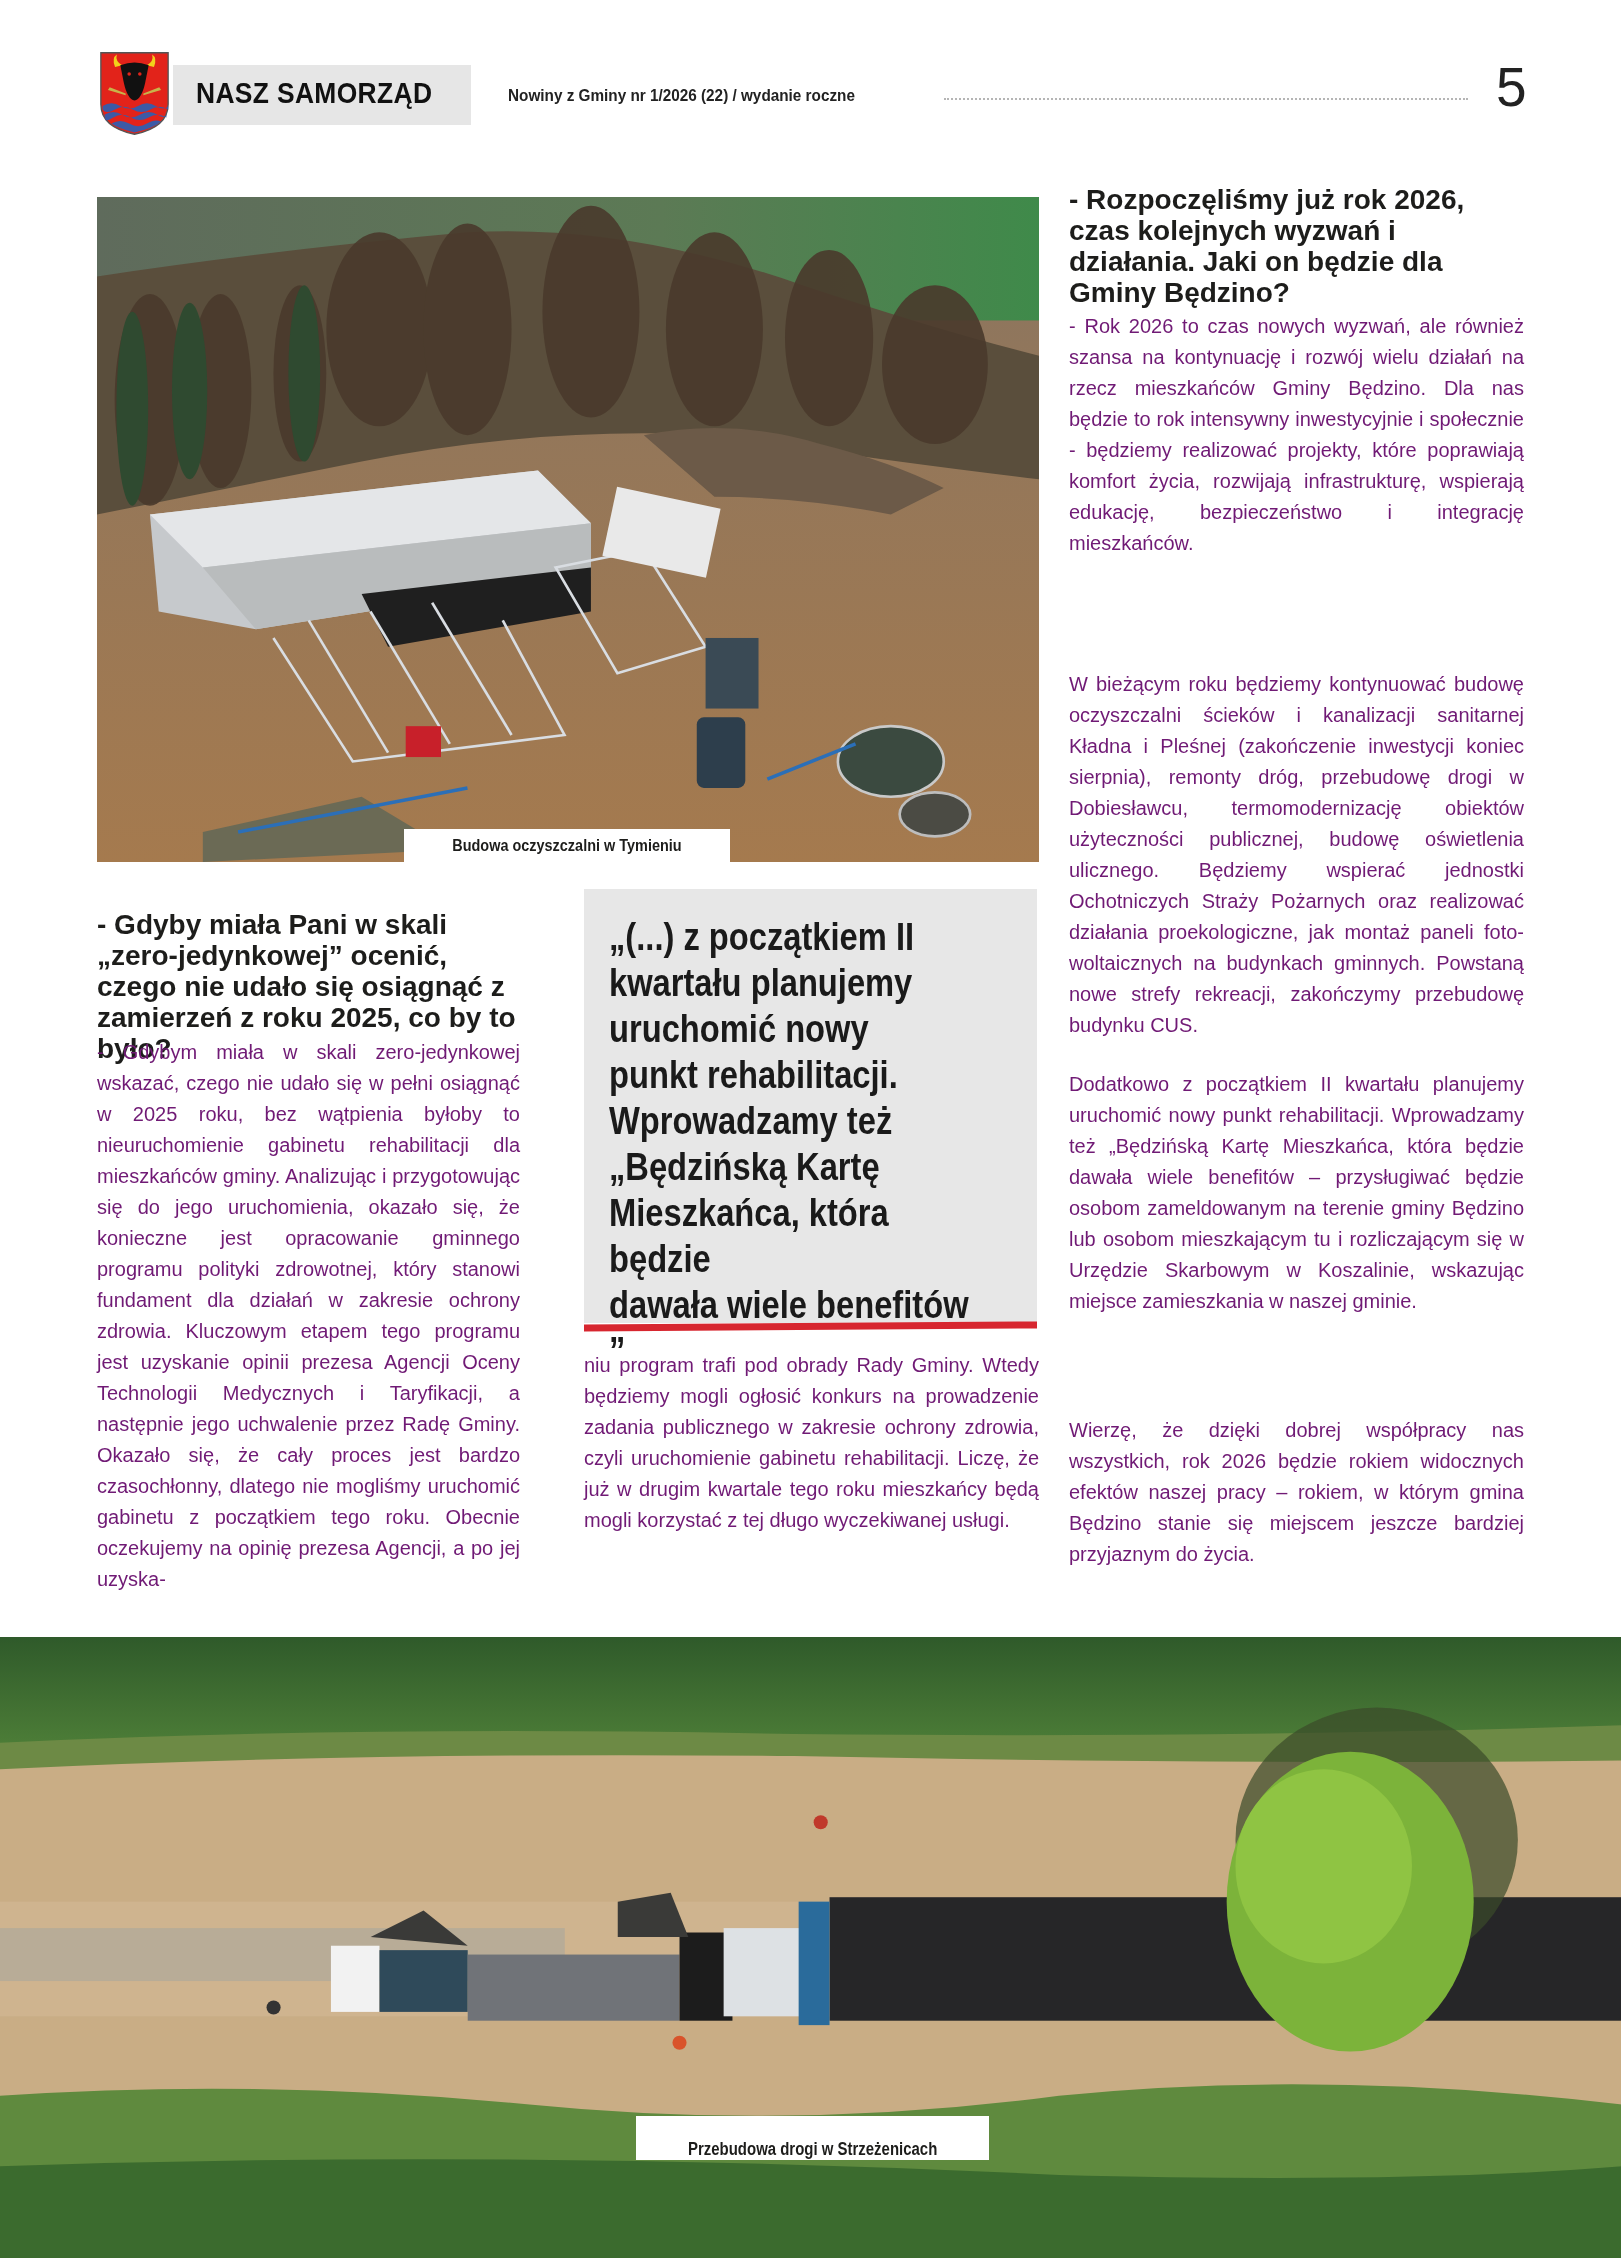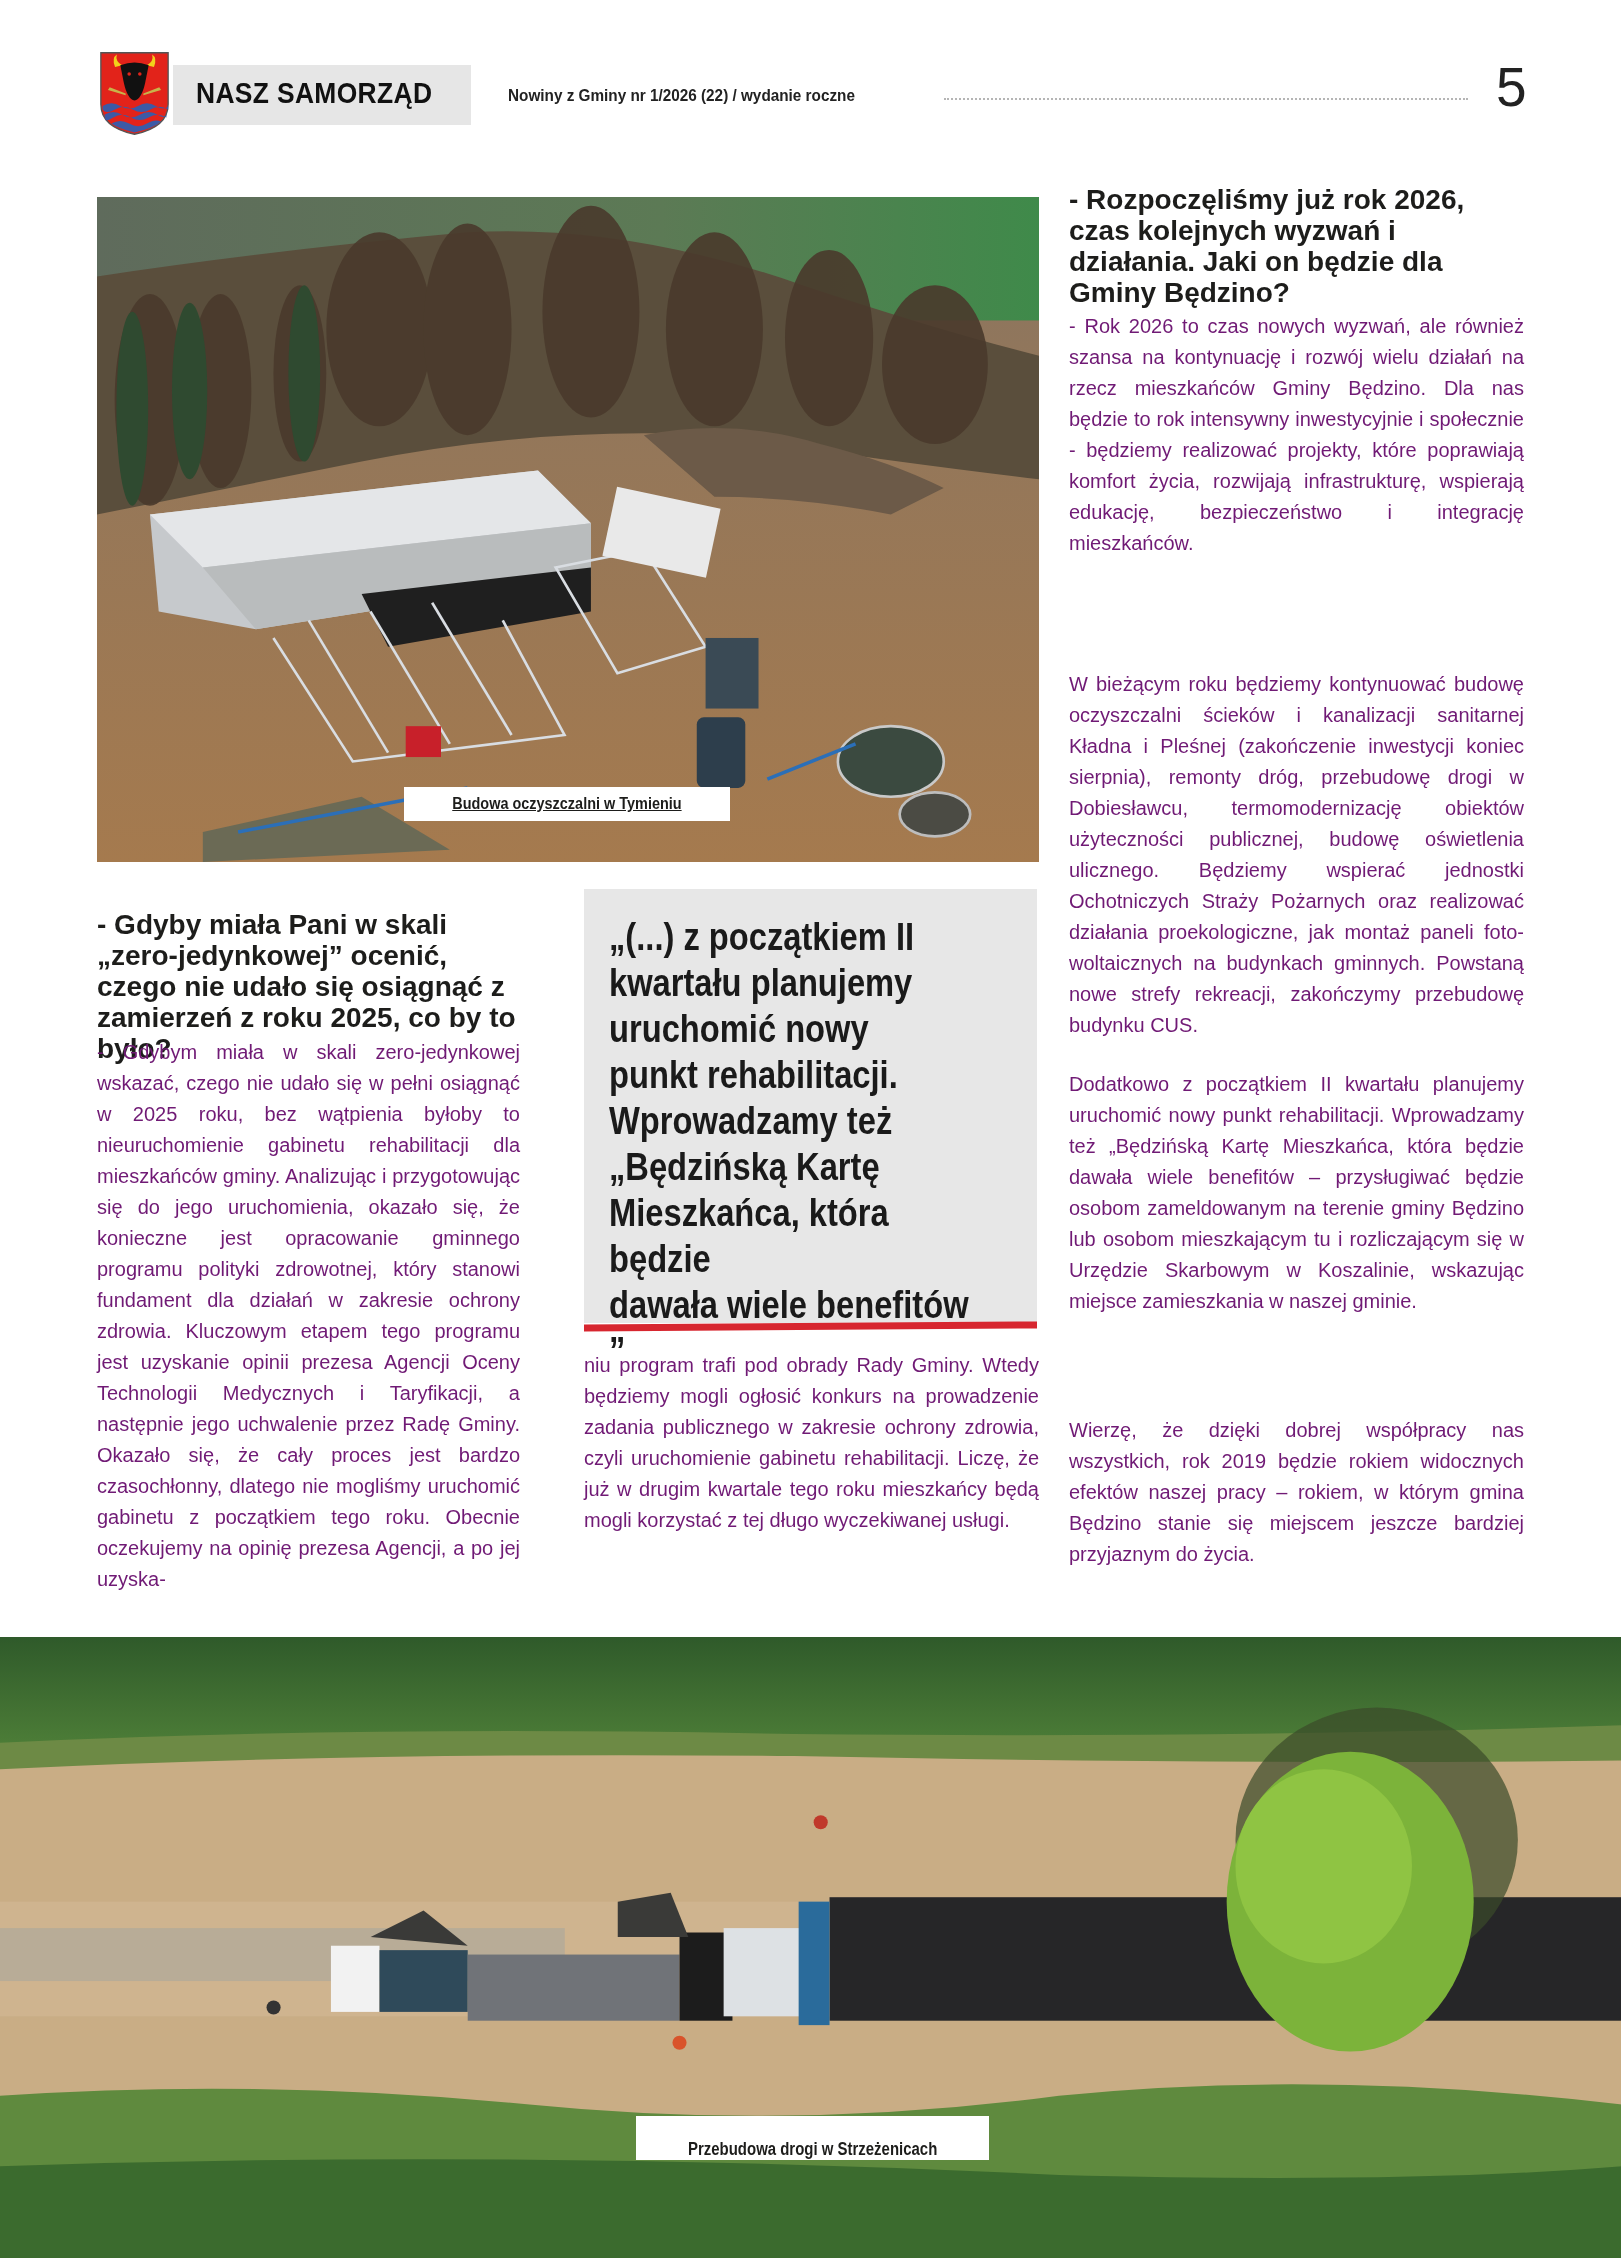--- a/index.html
+++ b/index.html
@@ -10,21 +10,21 @@
   #crest { left:99px; top:51px; width:71px; height:85px; }
   #section-box { left:173px; top:65px; width:298px; height:60px; background:#e6e6e6; }
   #section-title { left:196px; top:76px; font-family:"Liberation Sans", sans-serif; font-weight:bold; font-size:30px; letter-spacing:0.4px; color:#111; transform:scaleX(0.88); transform-origin:left; white-space:nowrap; }
   #issue-text { left:508px; top:86px; font-family:"Liberation Sans", sans-serif; font-weight:bold; font-size:17px; color:#222; transform:scaleX(0.9); transform-origin:left; white-space:nowrap; }
   #dots { left:944px; top:98px; width:524px; height:0; border-top:2.6px dotted #b5b5b5; }
   #page-number { left:1496px; top:60px; font-family:"Liberation Sans", sans-serif; font-size:55px; color:#222; line-height:1; }
 
   
   #photo-top { left:97px; top:197px; width:942px; height:665px; overflow:hidden; }
   #photo-top svg { width:100%; height:100%; display:block; }
-  #caption-top { left:404px; top:787px; width:326px; height:34px; background:#fff; display:flex; align-items:center; justify-content:center;text-decoration:underline; }
+  #caption-top { left:404px; top:829px; width:326px; height:34px; background:#fff; display:flex; align-items:center; justify-content:center; }
   #caption-top span { font-family:"Liberation Sans", sans-serif; font-weight:bold; font-size:17px; color:#1d1d1b; transform:scaleX(0.85); white-space:nowrap; }
 
   
   .body-text { font-family:Liberation Sans, sans-serif; font-size:20px; line-height:31px; text-align:justify; color:#701a75; hyphens:manual; }
   .question { font-family:"Liberation Sans", sans-serif; font-weight:bold; font-size:28px; line-height:31px; color:#1d1d1b; }
   #col-left-q { left:97px; top:909px; width:423px; }
   #col-left-a { left:97px; top:1037px; width:423px; }
   #col-mid-a { left:584px; top:1350px; width:455px; }
   #col-right-q { left:1069px; top:184px; width:455px; }
   #col-right-a1 { left:1069px; top:311px; width:455px; }
@@ -139,21 +139,21 @@
 Mieszkańca, która będzie
 dawała wiele benefitów ”</div>
 <div class="abs" id="quote-bar"></div>
 
 <div class="abs body-text" id="col-mid-a">niu program trafi pod obrady Rady Gminy. Wtedy będziemy mogli ogłosić konkurs na prowadzenie zadania publicznego w zakre­sie ochrony zdrowia, czyli uruchomienie gabinetu rehabilitacji. Liczę, że już w dru­gim kwartale tego roku mieszkańcy będą mogli korzystać z tej długo wyczekiwanej usługi.</div>
 
 <div class="abs question" id="col-right-q">- Rozpoczęliśmy już rok 2026, czas kolej­nych wyzwań i działania. Jaki on będzie dla Gminy Będzino?</div>
 <div class="abs body-text" id="col-right-a1">- Rok 2026 to czas nowych wyzwań, ale również szansa na kontynuację i rozwój wielu działań na rzecz mieszkańców Gminy Będzino. Dla nas będzie to rok intensywny inwestycyjnie i społecznie - będziemy re­alizować projekty, które poprawiają kom­fort życia, rozwijają infrastrukturę, wspie­rają edukację, bezpieczeństwo i integrację mieszkańców.</div>
 <div class="abs body-text" id="col-right-a2">W bieżącym roku będziemy kontynuować budowę oczyszczalni ścieków i kanalizacji sanitarnej Kładna i Pleśnej (zakończenie inwestycji koniec sierpnia), remonty dróg, przebudowę drogi w Dobiesławcu, termo­modernizację obiektów użyteczności pu­blicznej, budowę oświetlenia ulicznego. Będziemy wspierać jednostki Ochotniczych Straży Pożarnych oraz realizować działania proekologiczne, jak montaż paneli foto­woltaicznych na budynkach gminnych. Po­wstaną nowe strefy rekreacji, zakończymy przebudowę budynku CUS.</div>
 <div class="abs body-text" id="col-right-a3">Dodatkowo z początkiem II kwartału pla­nujemy uruchomić nowy punkt rehabili­tacji. Wprowadzamy też „Będzińską Kartę Mieszkańca, która będzie dawała wiele benefitów – przysługiwać będzie osobom zameldowanym na terenie gminy Będzino lub osobom mieszkającym tu i rozlicza­jącym się w Urzędzie Skarbowym w Ko­szalinie, wskazując miejsce zamieszkania w naszej gminie.</div>
-<div class="abs body-text" id="col-right-a4">Wierzę, że dzięki dobrej współpracy nas wszystkich, rok 2019 będzie rokiem wi­docznych efektów naszej pracy – rokiem, w którym gmina Będzino stanie się miej­scem jeszcze bardziej przyjaznym do życia.</div>
+<div class="abs body-text" id="col-right-a4">Wierzę, że dzięki dobrej współpracy nas wszystkich, rok 2026 będzie rokiem wi­docznych efektów naszej pracy – rokiem, w którym gmina Będzino stanie się miej­scem jeszcze bardziej przyjaznym do życia.</div>
 
 <div class="abs" id="photo-bottom">
   <svg viewBox="0 0 1838 704" preserveAspectRatio="none">
     <defs>
       <linearGradient id="grass" x1="0" y1="0" x2="0" y2="1">
           <stop offset="0" stop-color="#2f5a2a"></stop>
           <stop offset="1" stop-color="#4e7f38"></stop>
         </linearGradient>
     </defs>
     <rect width="1838" height="704" fill="#c9ad85"></rect>

